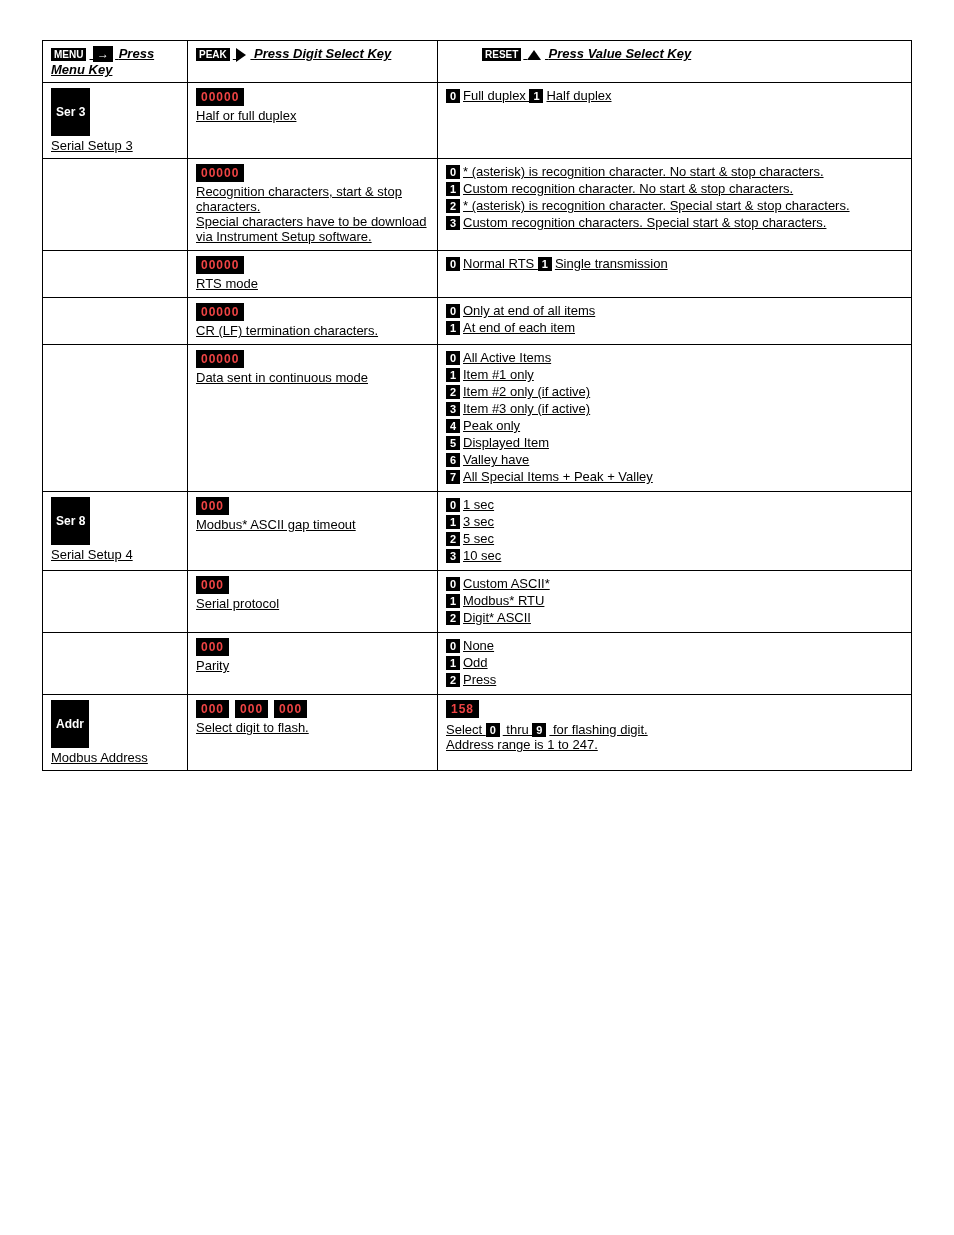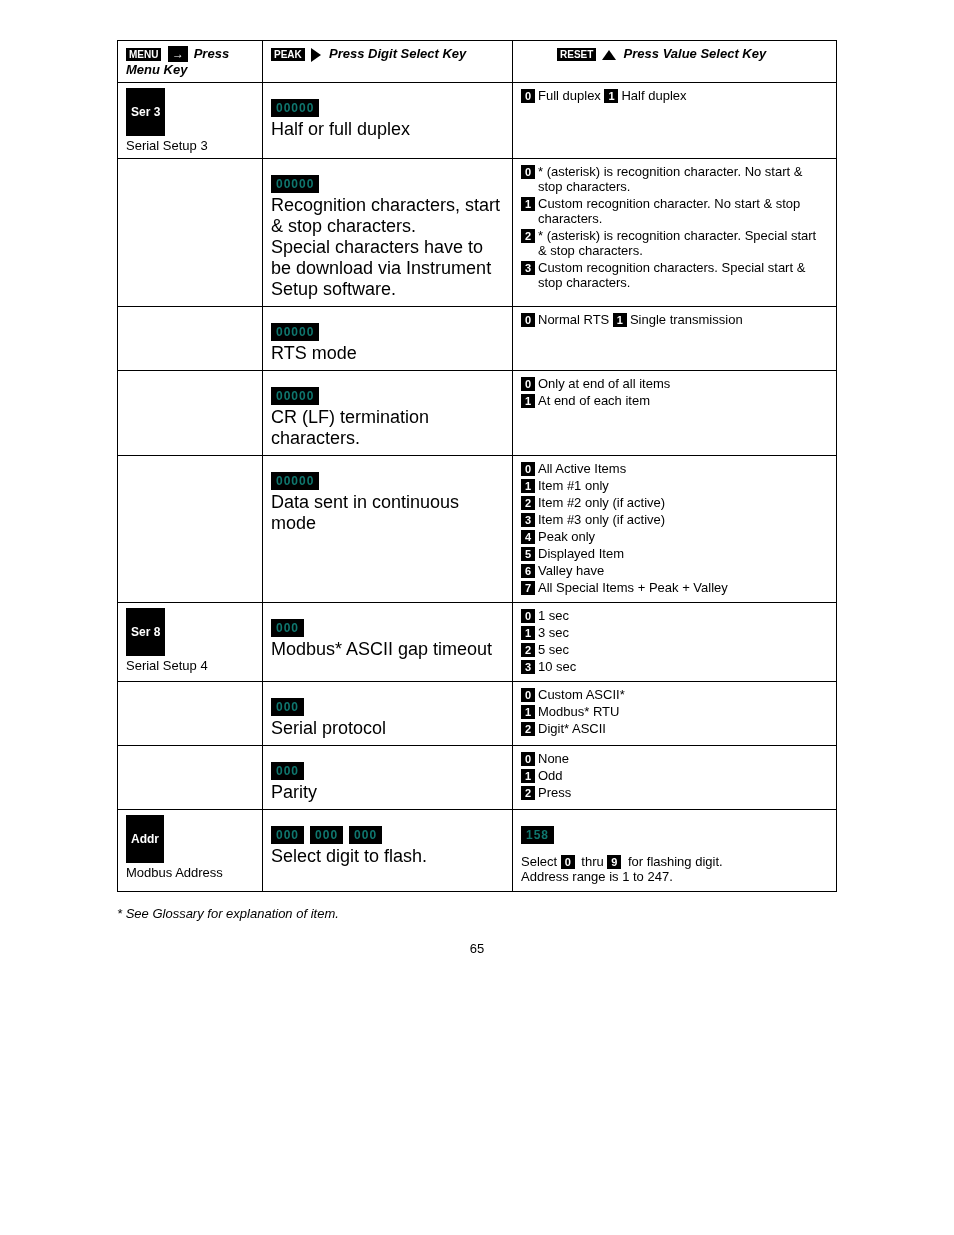--- a/index.html
+++ b/index.html
@@ -9,21 +9,22 @@
       font-size: 13px;
       display: flex;
       flex-direction: column;
       align-items: center;
       padding: 40px 20px;
       min-height: 1235px;
       width: 954px;
     }
 
     .page-container {
-      width: 720px;
+      width: 870px;
+      text-decoration: underline;
     }
 
     
     .main-table {
       width: 100%;
       border-collapse: collapse;
       border: 1.5px solid #000;
     }
 
     .main-table td {
@@ -74,27 +75,26 @@
       font-size: 12px;
       padding: 17px 5px;
       margin-bottom: 2px;
     }
 
     
     .code-box {
       display: inline-block;
       border: 1.5px solid #000;
       background: #000;
-      color: #0f766e;
+      color: #ef4444;
       font-weight: bold;
       font-size: 12px;
       padding: 1px 4px;
       letter-spacing: 1px;
       margin-bottom: 2px;
-      margin-top: 11px;
     }
 
     
     .val-num {
       display: inline-block;
       background: #000;
       color: #fff;
       font-weight: bold;
       font-size: 11px;
       width: 14px;
@@ -110,21 +110,21 @@
       margin-bottom: 2px;
       font-size: 13px;
     }
 
     .value-row .val-num {
       flex-shrink: 0;
       margin-top: 1px;
     }
 
     .middle-cell p {
-      font-size: 18px;
+      font-size: 13px;
       margin-bottom: 1px;
     }
 
     .right-cell p {
       font-size: 13px;
       margin-bottom: 2px;
     }
 
     
     .sub-block {
@@ -400,20 +400,18 @@
       </div>
           </td>
           <td class="middle-cell">
             <div class="addr-codes">
               <span class="code-box">000</span>
               <span class="code-box">000</span>
               <span class="code-box">000</span>
             </div>
             <p>Select digit to flash.</p>
           </td>
-          <td class="right-cell"><span class="code-box">158</span><br><p style="margin-top: 8px;">Select <span class="val-num">0</span> thru <span class="val-num">9</span> for flashing digit.<br>Address range is 1 to 247.</p></td>
+          <td class="right-cell"><span class="code-box">158</span><br><p style="margin-top: 2px;">Select <span class="val-num">0</span> thru <span class="val-num">9</span> for flashing digit.<br>Address range is 1 to 247.</p></td>
         </tr>
       </tbody>
   </table>
 
-  <p class="footnote">* See Glossary for explanation of item.</p>
-  <p class="page-num">65</p>
 </div>
 
 </body></html>

